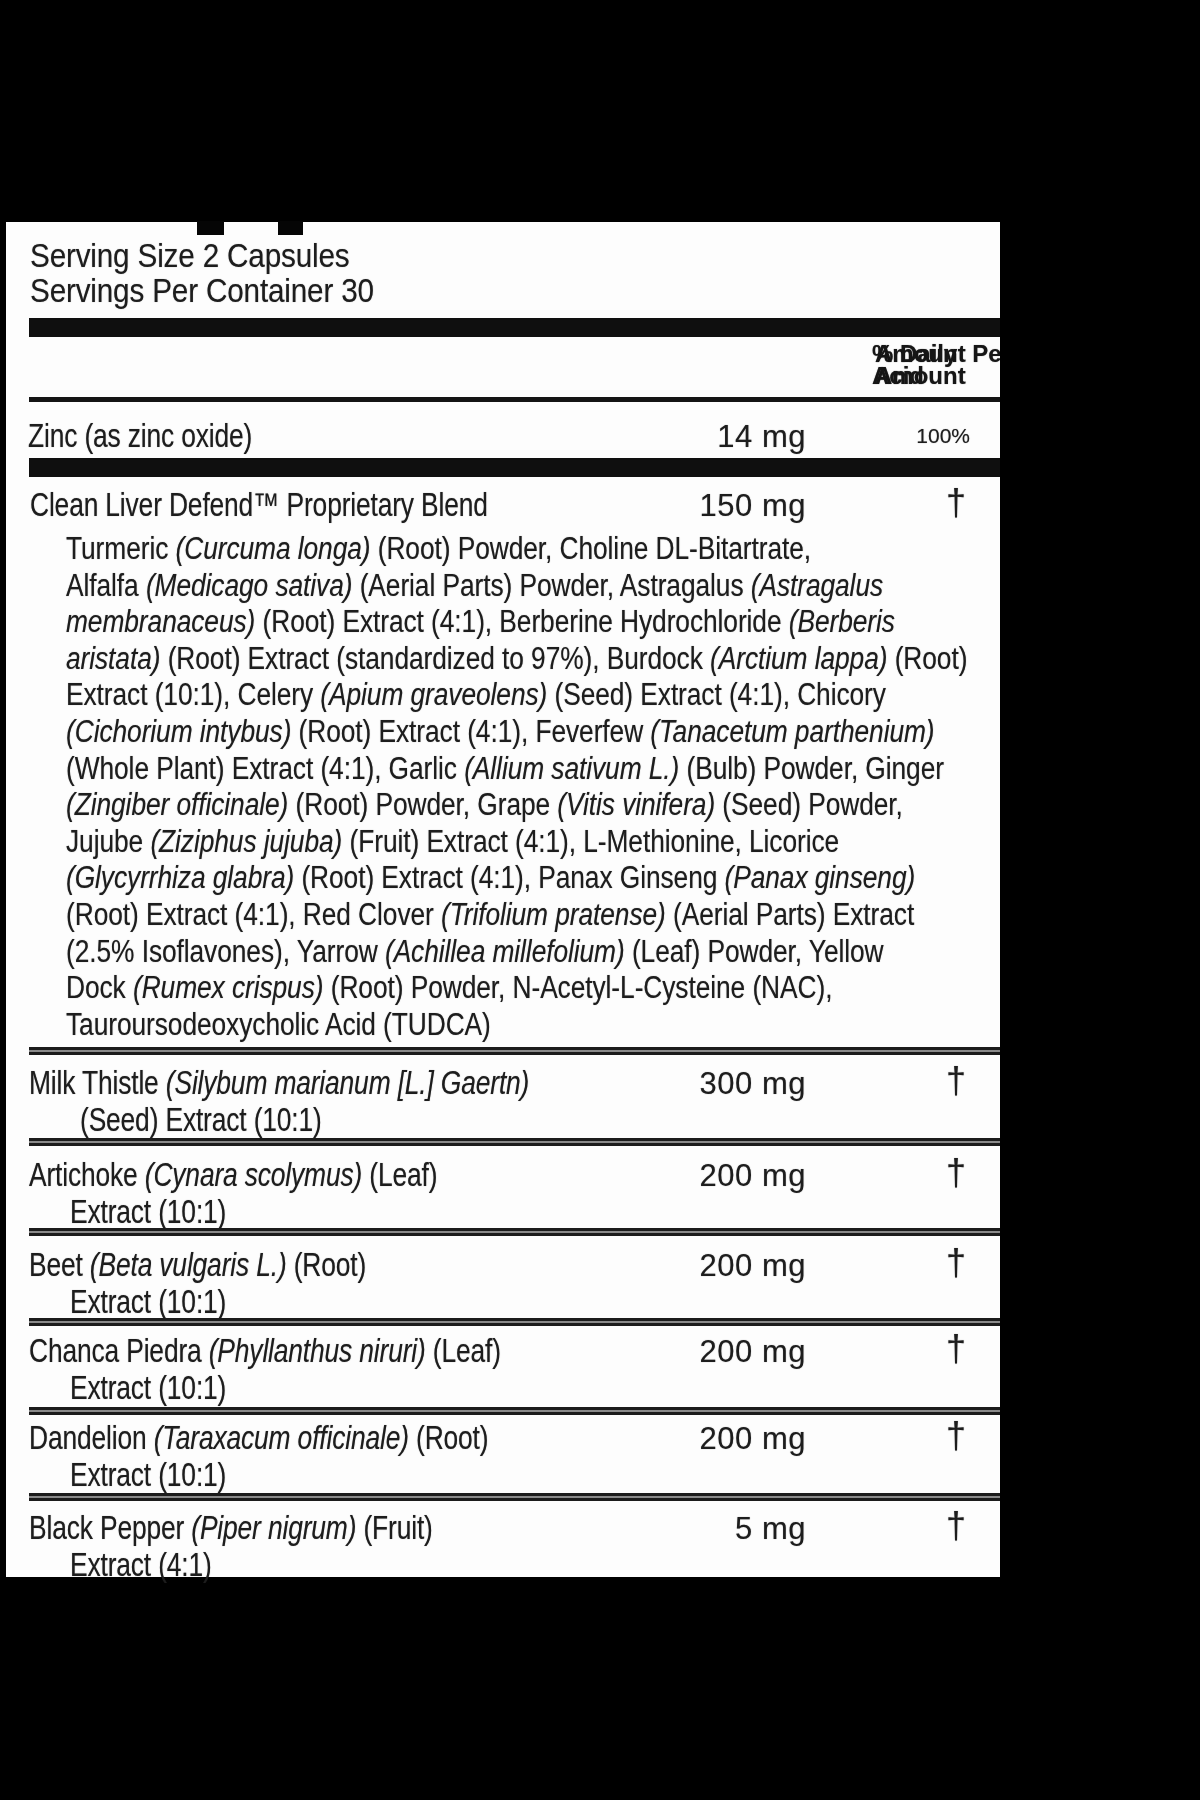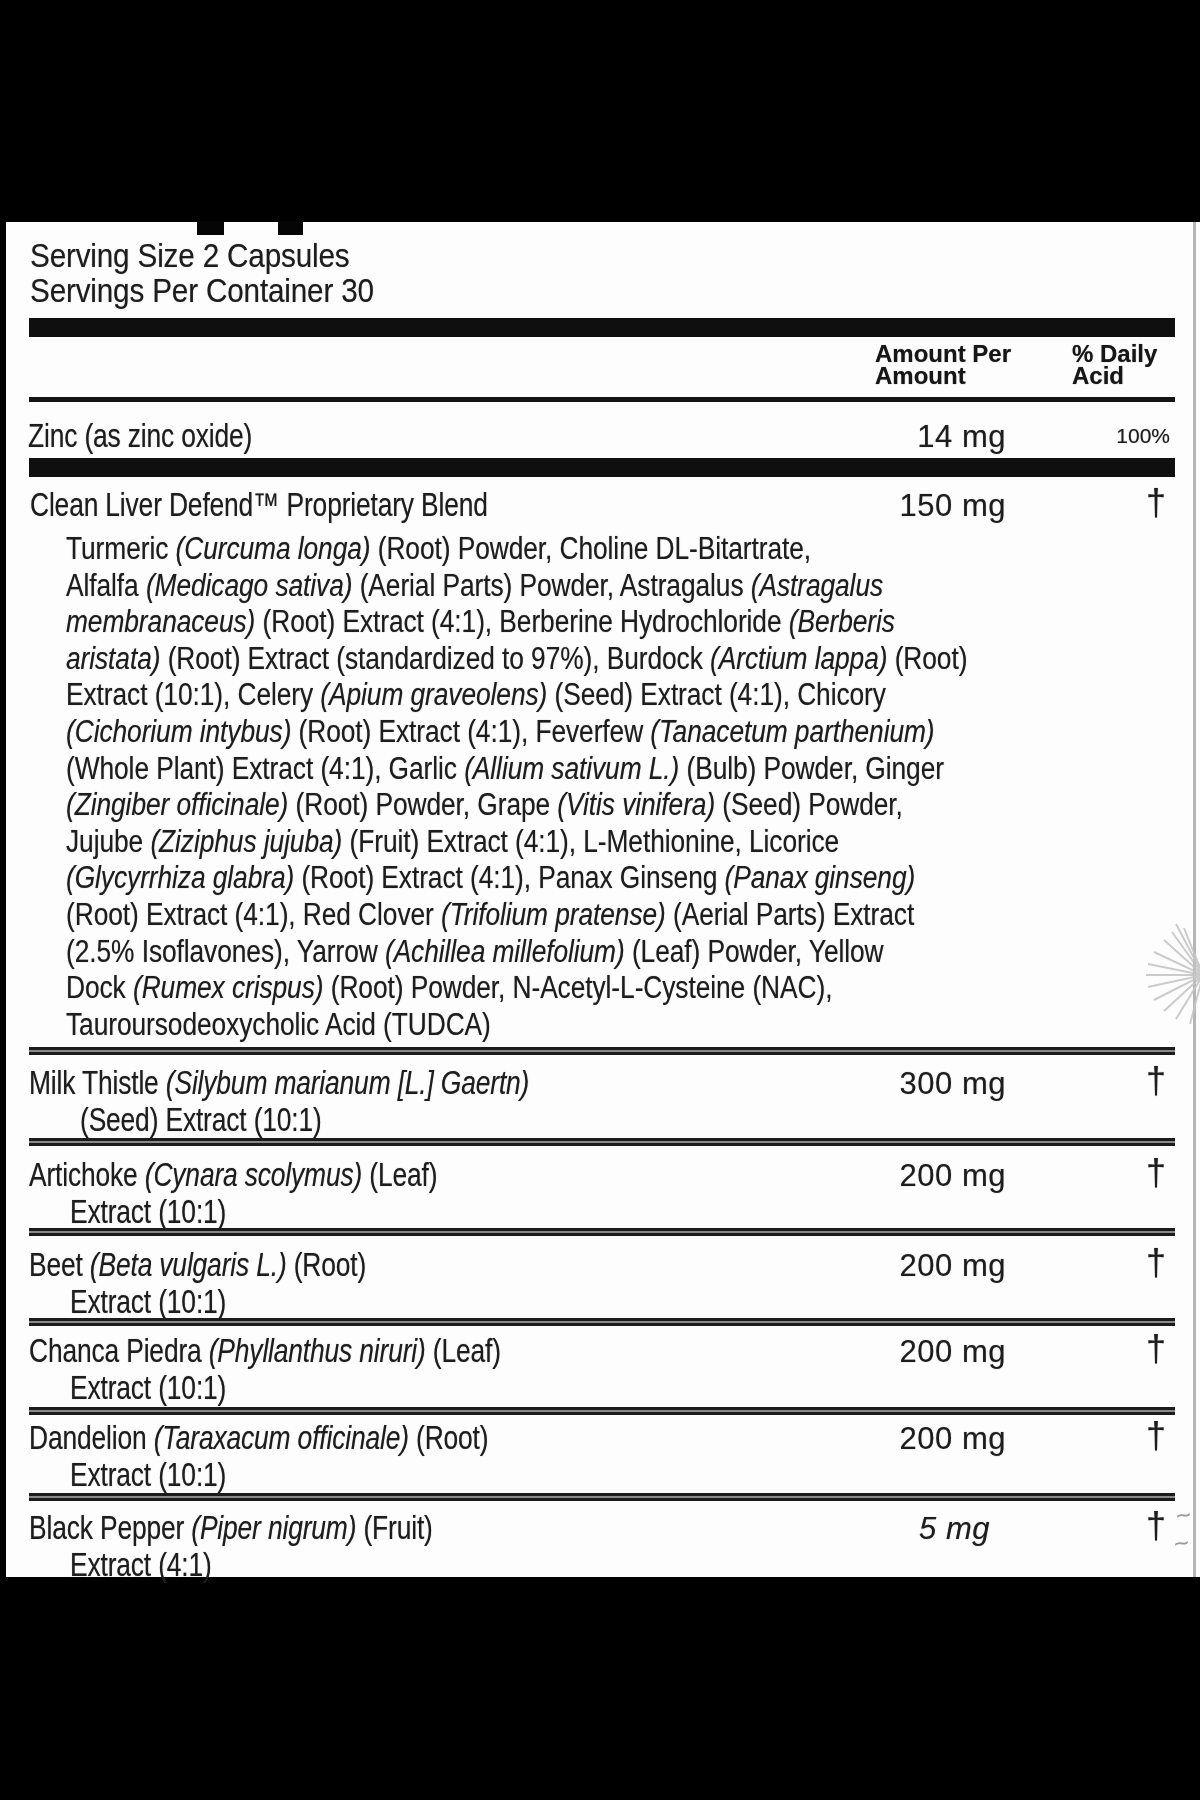--- a/index.html
+++ b/index.html
@@ -1,16 +1,16 @@
 <!DOCTYPE html>
 <html><head>
 <meta charset="utf-8">
 <style>
   html,body{margin:0;padding:0;background:#000;}
-  #page{position:relative;width:1200px;height:1800px;background:#000;overflow:hidden;
+  #page{position:relative;width:1000px;height:1800px;background:#000;overflow:hidden;
         font-family:"Liberation Sans","DejaVu Sans",sans-serif;}
   .abs{position:absolute;white-space:nowrap;}
   .label-bg{position:absolute;left:6px;top:222px;width:1194px;height:1355px;background:#fdfdfd;}
   .txt{color:#1d1d1d;text-shadow:0 0 1px rgba(25,25,25,.5);}
   .body33{font-size:33px;line-height:33px;letter-spacing:-0.2px;}
   .blend31{font-size:31px;line-height:32px;letter-spacing:-0.1px;}
   .sx80{transform:scaleX(.80);transform-origin:0 0;}
   .sx85{transform:scaleX(.85);transform-origin:0 0;}
   .sx90{transform:scaleX(.90);transform-origin:0 0;}
   .hdr{font-size:24px;line-height:22px;font-weight:700;text-align:left;color:#161616;
@@ -103,21 +103,21 @@
       <div class="abs txt amt" style="right:194px;top:1336px;">200 mg</div>
       <div class="abs txt dagger" style="right:34px;top:1331px;">†</div>
       <div class="divider" style="top:1407px;"></div>
       <div class="abs txt body33 sx80" style="left:29px;top:1421px;">Dandelion <i>(Taraxacum officinale)</i> (Root)</div>
       <div class="abs txt body33 sx80" style="left:70px;top:1458px;">Extract (10:1)</div>
       <div class="abs txt amt" style="right:194px;top:1423px;">200 mg</div>
       <div class="abs txt dagger" style="right:34px;top:1418px;">†</div>
       <div class="divider" style="top:1493px;"></div>
       <div class="abs txt body33 sx80" style="left:29px;top:1511px;">Black Pepper <i>(Piper nigrum)</i> (Fruit)</div>
       <div class="abs txt body33 sx80" style="left:70px;top:1548px;">Extract (4:1)</div>
-      <div class="abs txt amt" style="right:210px;top:1513px;font-style:italic;">5 mg</div>
+      <div class="abs txt amt" style="right:194px;top:1513px;">5 mg</div>
       <div class="abs txt dagger" style="right:34px;top:1508px;">†</div>
     </div>
 
   <div class="edge-line"></div>
 
   <svg width="56" height="132" style="position:absolute;left:1146px;top:912px;" viewBox="0 0 56 132">
     <g stroke="#c6c6c6" stroke-width="2" opacity="0.9">
       <line x1="57" y1="63" x2="18" y2="28"></line>
       <line x1="57" y1="63" x2="8" y2="40"></line>
       <line x1="57" y1="63" x2="2" y2="52"></line>

